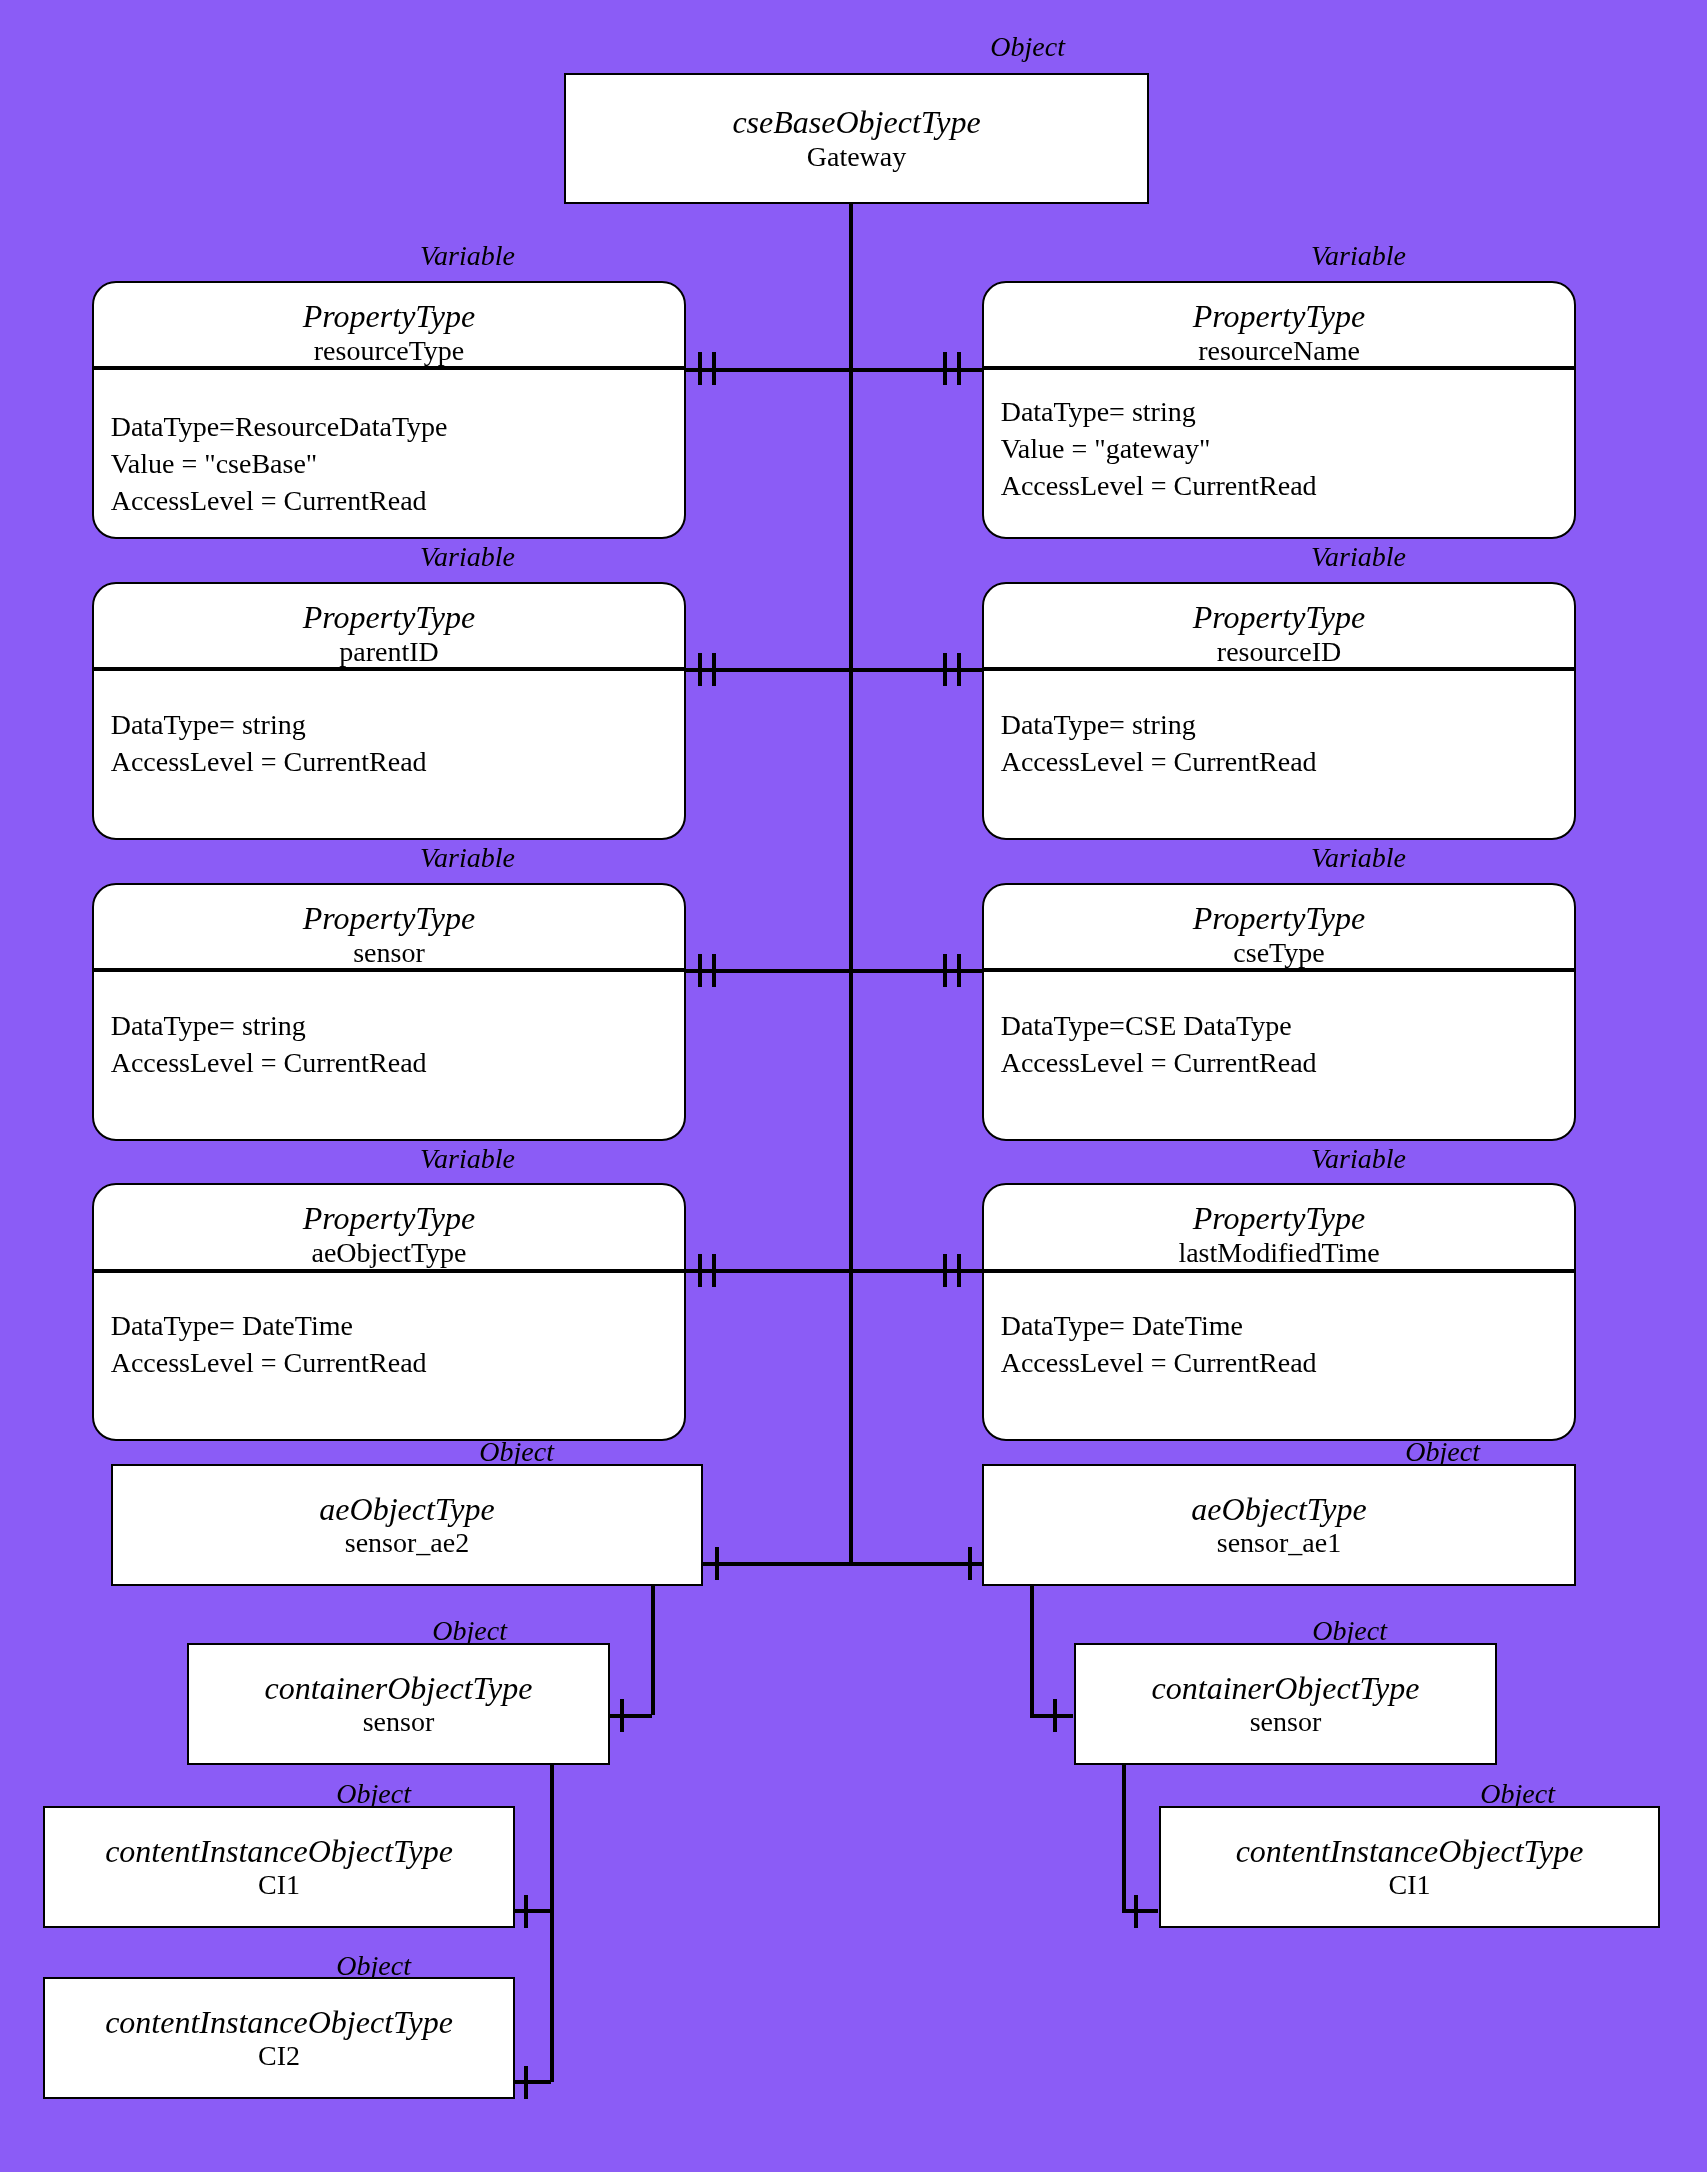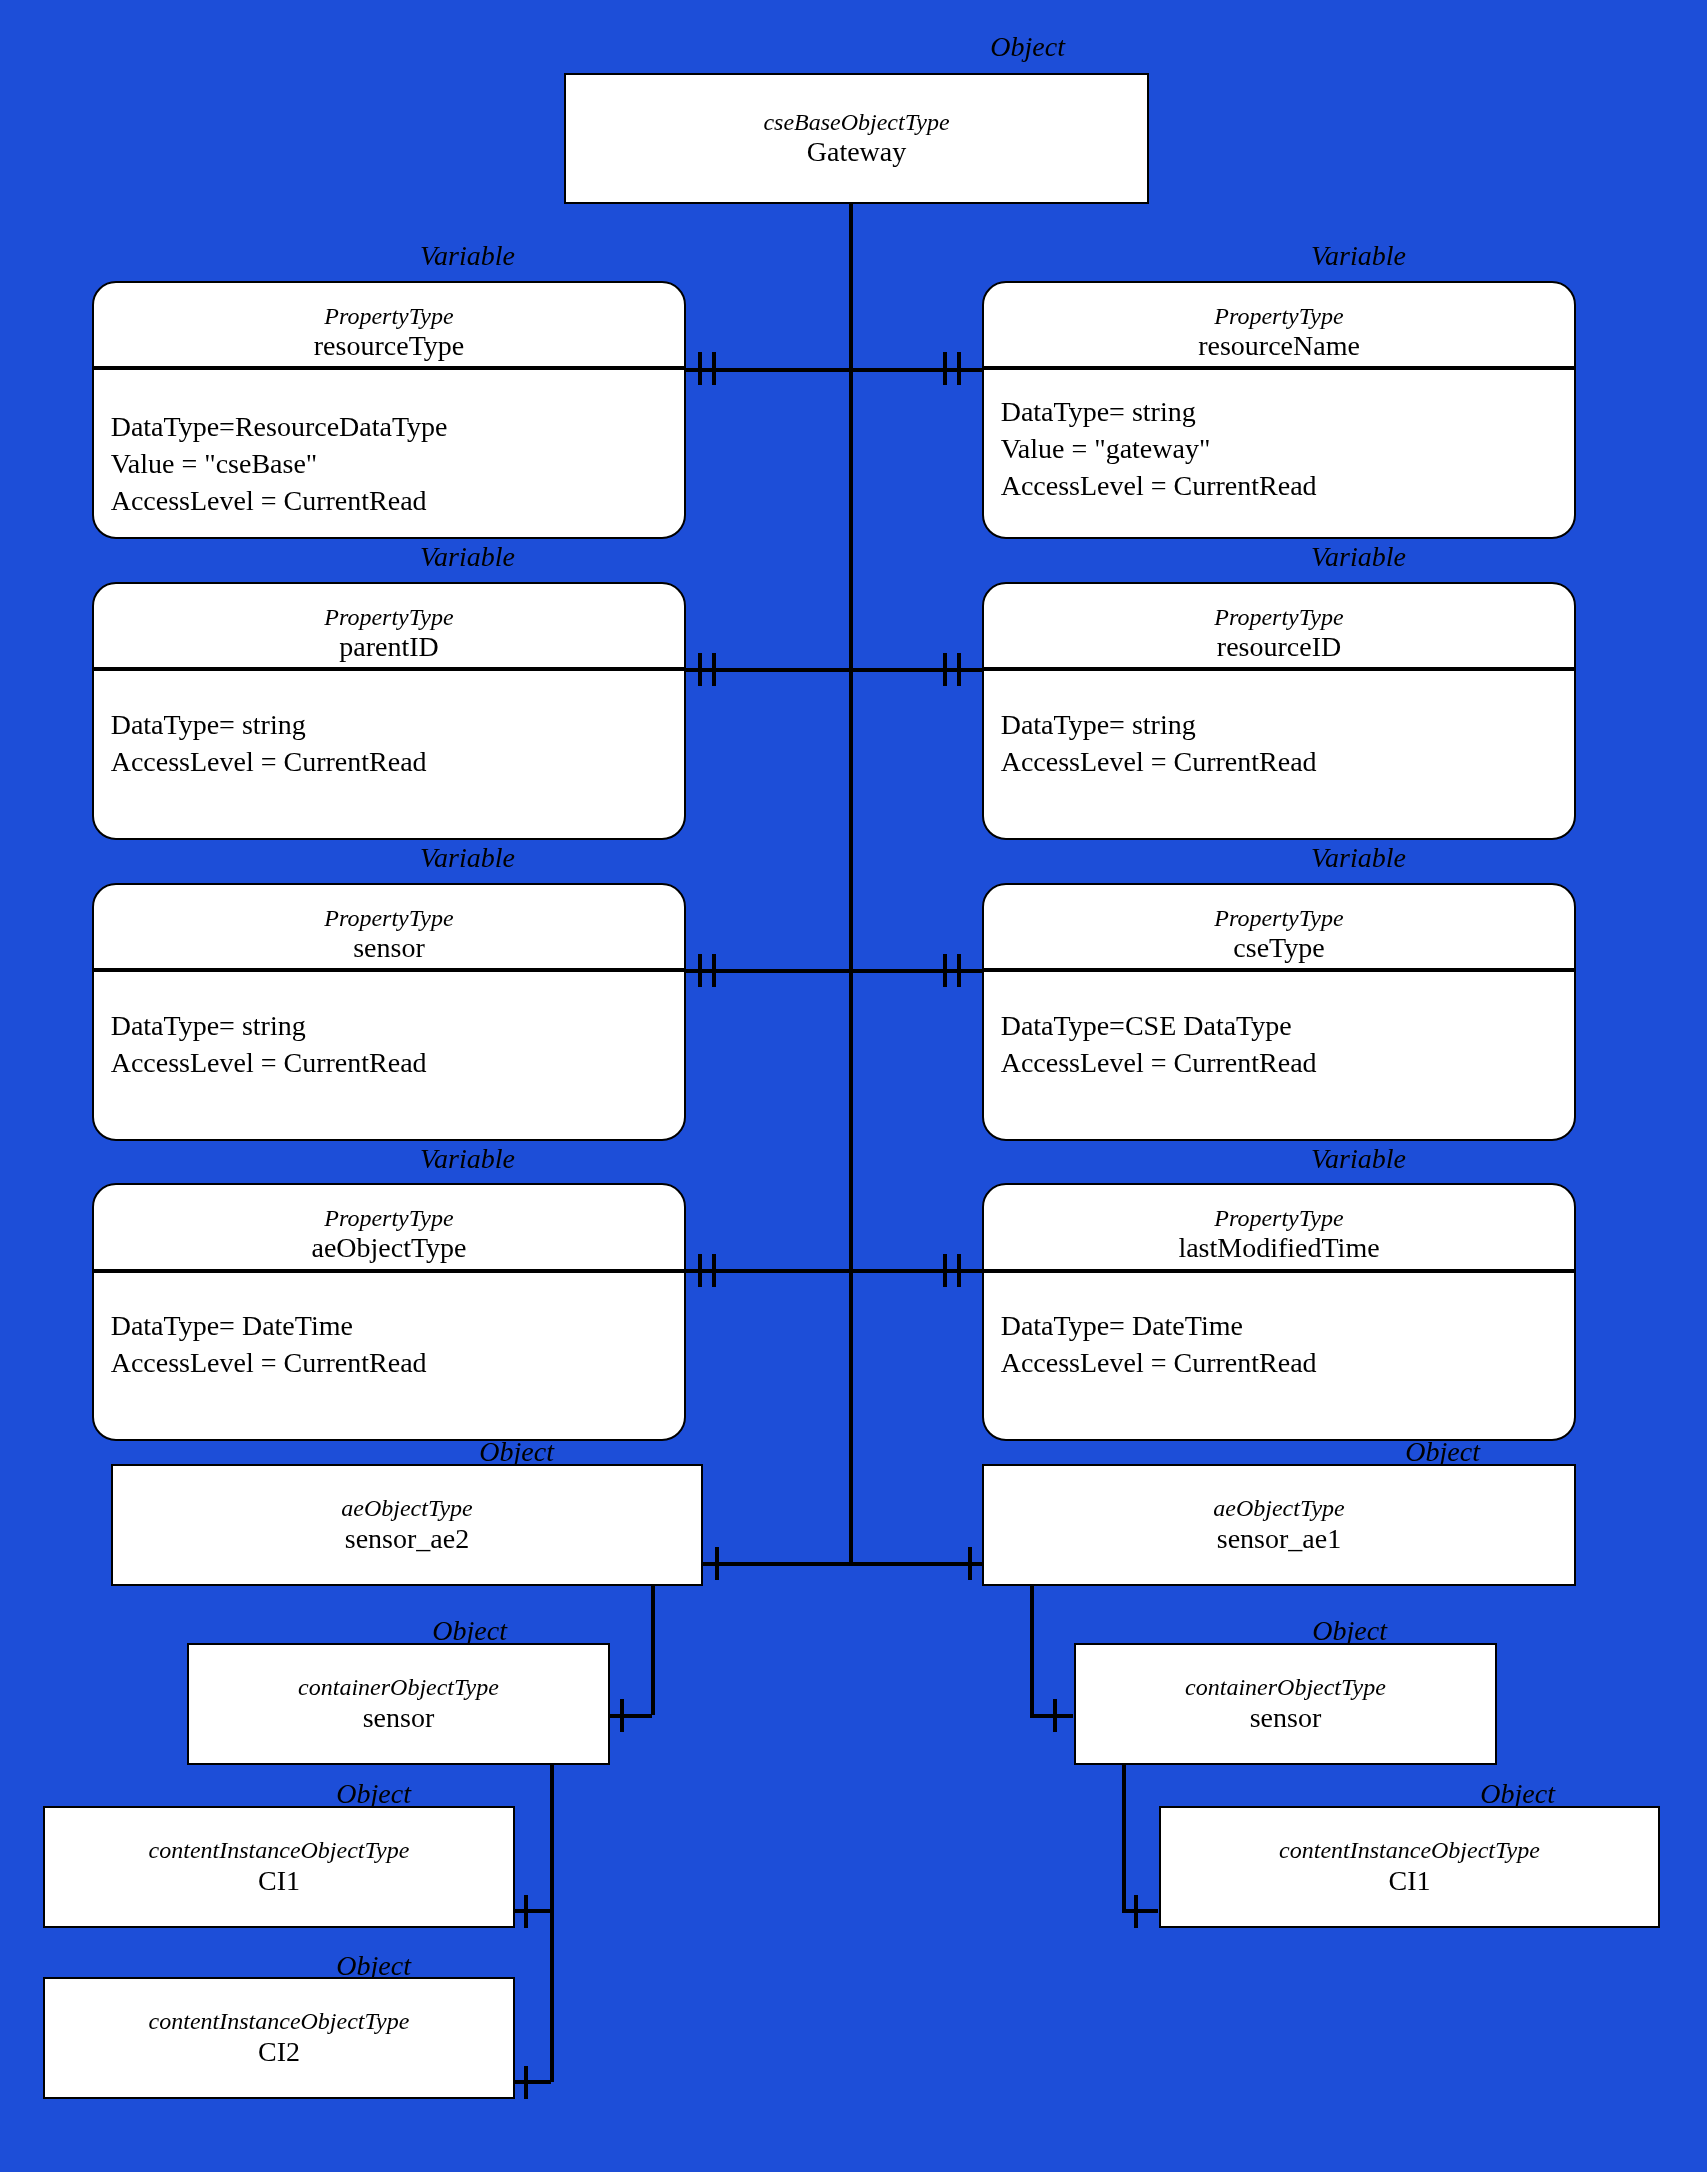--- a/index.html
+++ b/index.html
@@ -1,17 +1,17 @@
 <!DOCTYPE html>
 <html style="font-size:11px"><head>
 <meta charset="utf-8">
 <style>
   html,body{margin:0;padding:0;background:#ffffff;}
   body{font-family:"Liberation Serif","DejaVu Serif",serif;}
-  #canvas{position:relative;width:1708px;height:2172px;background:#1d4ed8;overflow:hidden;}
+  #canvas{position:relative;width:1708px;height:2172px;background:#8b5cf6;overflow:hidden;}
 
   
   .node{position:absolute;box-sizing:border-box;background:#fff;border:2.1px solid #000;}
   .node.rounded{border-radius:24px;margin-top:13px;}
   .stereo{position:absolute;font-style:italic;font-weight:400;color:#000;
           white-space:nowrap;line-height:1;}
   .ntitle{font-style:italic;text-align:center;white-space:nowrap;line-height:1.14;}
   .nname{text-align:center;white-space:nowrap;line-height:1.14;}
   .head{display:flex;flex-direction:column;align-items:center;justify-content:center;}
 
@@ -22,21 +22,21 @@
   .attrs div{white-space:nowrap;line-height:1.33;text-align:left;}
 
   
   .ln{position:absolute;background:#000;}
   .hline{height:3.5px;}
   .vline{width:3.5px;}
   .tick{position:absolute;width:4.2px;background:#000;}
 
   
   .t-stereo{font-size:28px;}
-  .t-title{font-size:24px;}
+  .t-title{font-size:32px;}
   .t-name{font-size:28px;}
   .t-attr{font-size:28px;}
 </style>
 </head>
 <body>
 
 <div id="canvas">
 
   <div class="ln vline" style="left:849px;top:202px;height:1361px;"></div>
 

